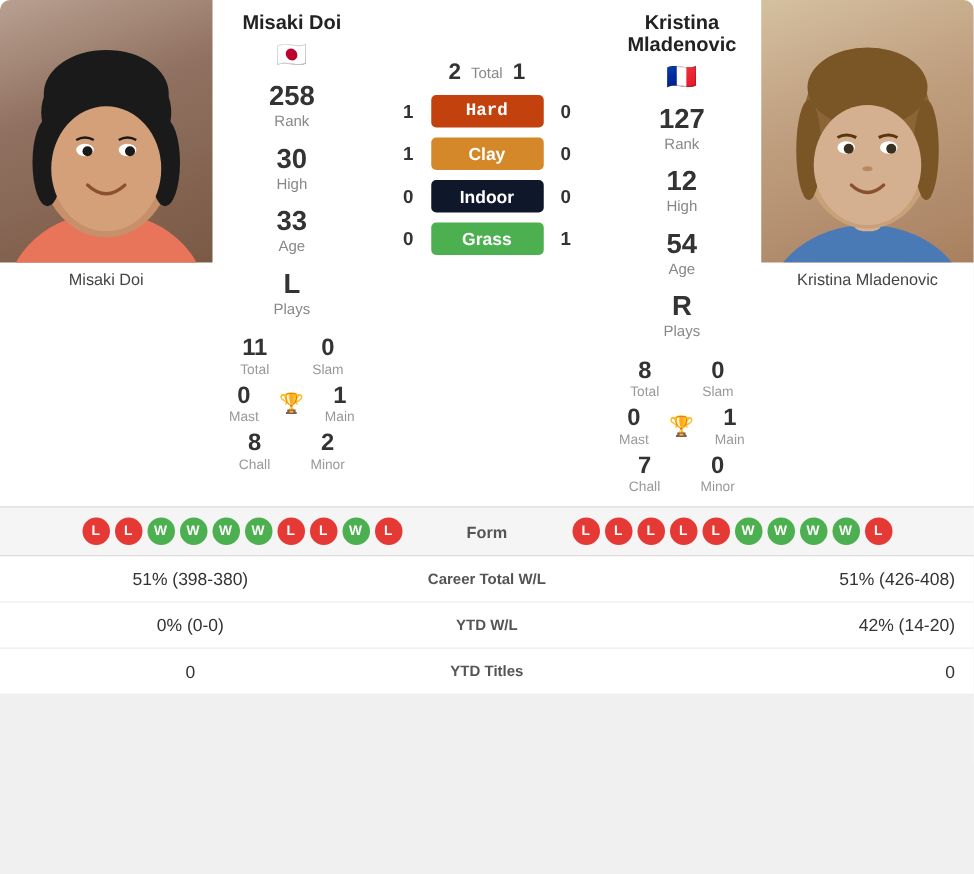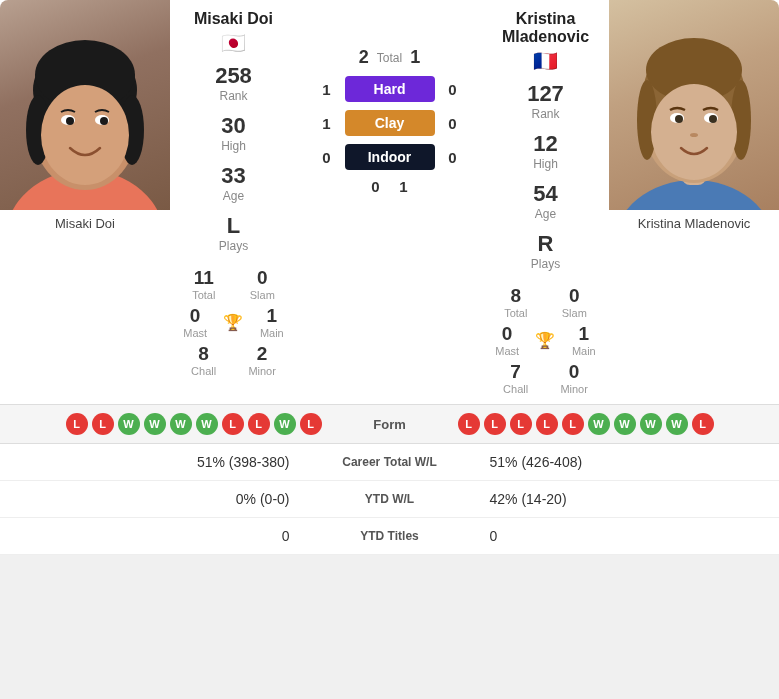--- a/index.html
+++ b/index.html
@@ -70,21 +70,21 @@
       padding: 5px 20px;
       border: none;
       border-radius: 4px;
       font-size: 14px;
       font-weight: bold;
       color: #fff;
       cursor: pointer;
       width: 90px;
       text-align: center;
     }
-    .court-hard { background: #6d28d9; }
+    .court-hard { background: #c2410c; font-family: Liberation Mono, monospace; }
     .court-clay { background: #d4882a; }
     .court-indoor { background: #0f172a; }
     .court-grass { background: #4caf50; }
 
     
     .trophy-icon {
       color: #f0c040;
       font-size: 16px;
     }
 
@@ -188,34 +188,34 @@
       width: 100%;
     }
     .stats-row {
       display: flex;
       align-items: center;
       border-bottom: 1px solid #eee;
       padding: 10px 15px;
     }
     .stats-row-left {
       flex: 1;
-      text-align: right;
+      text-align: center;
       font-size: 14px;
       color: #333;
     }
     .stats-row-center {
       width: 200px;
       text-align: center;
       font-size: 12px;
       font-weight: bold;
       color: #555;
     }
     .stats-row-right {
       flex: 1;
-      text-align: left;
+      text-align: right;
       font-size: 14px;
       color: #333;
     }
 
     
     .player-photo-circle-left {
       width: 170px;
       height: 210px;
       background: linear-gradient(160deg, #b8a090 0%, #907060 40%, #7a5a45 100%);
       position: relative;
@@ -388,20 +388,21 @@
           <button class="court-btn court-clay">Clay</button>
           <span class="court-score">0</span>
         </div>
         <div class="court-row">
           <span class="court-score">0</span>
           <button class="court-btn court-indoor">Indoor</button>
           <span class="court-score">0</span>
         </div>
         <div class="court-row">
           <span class="court-score">0</span>
+          <button class="court-btn court-grass">Grass</button>
           <span class="court-score">1</span>
         </div>
       </div>
 
       <div class="player-stats-panel">
 
         <div class="player-header">
           <div class="player-name">Kristina Mladenovic</div>
           <div class="flag">🇫🇷</div>
         </div>

